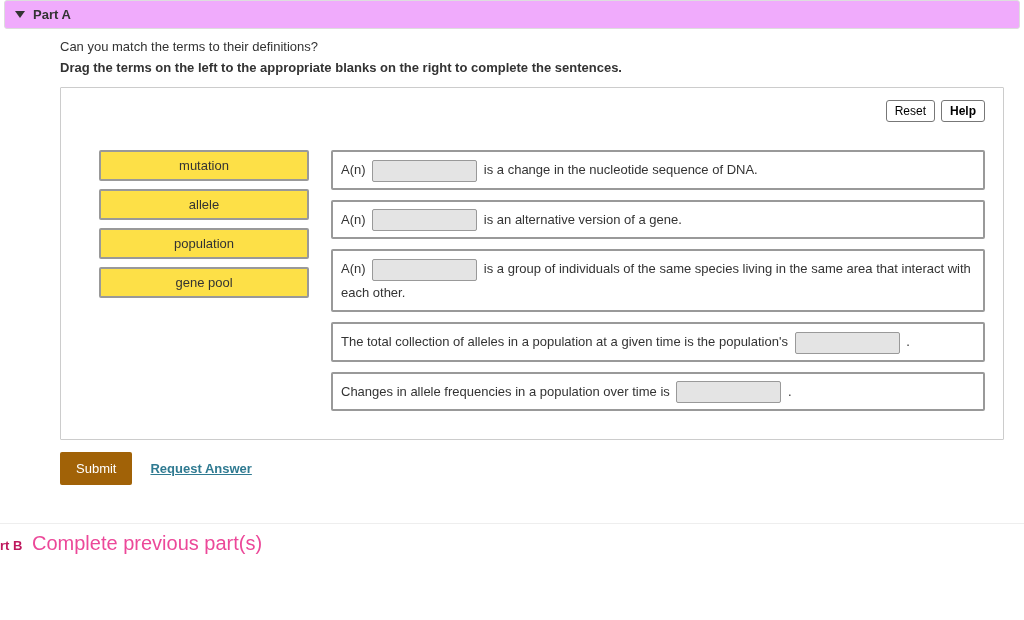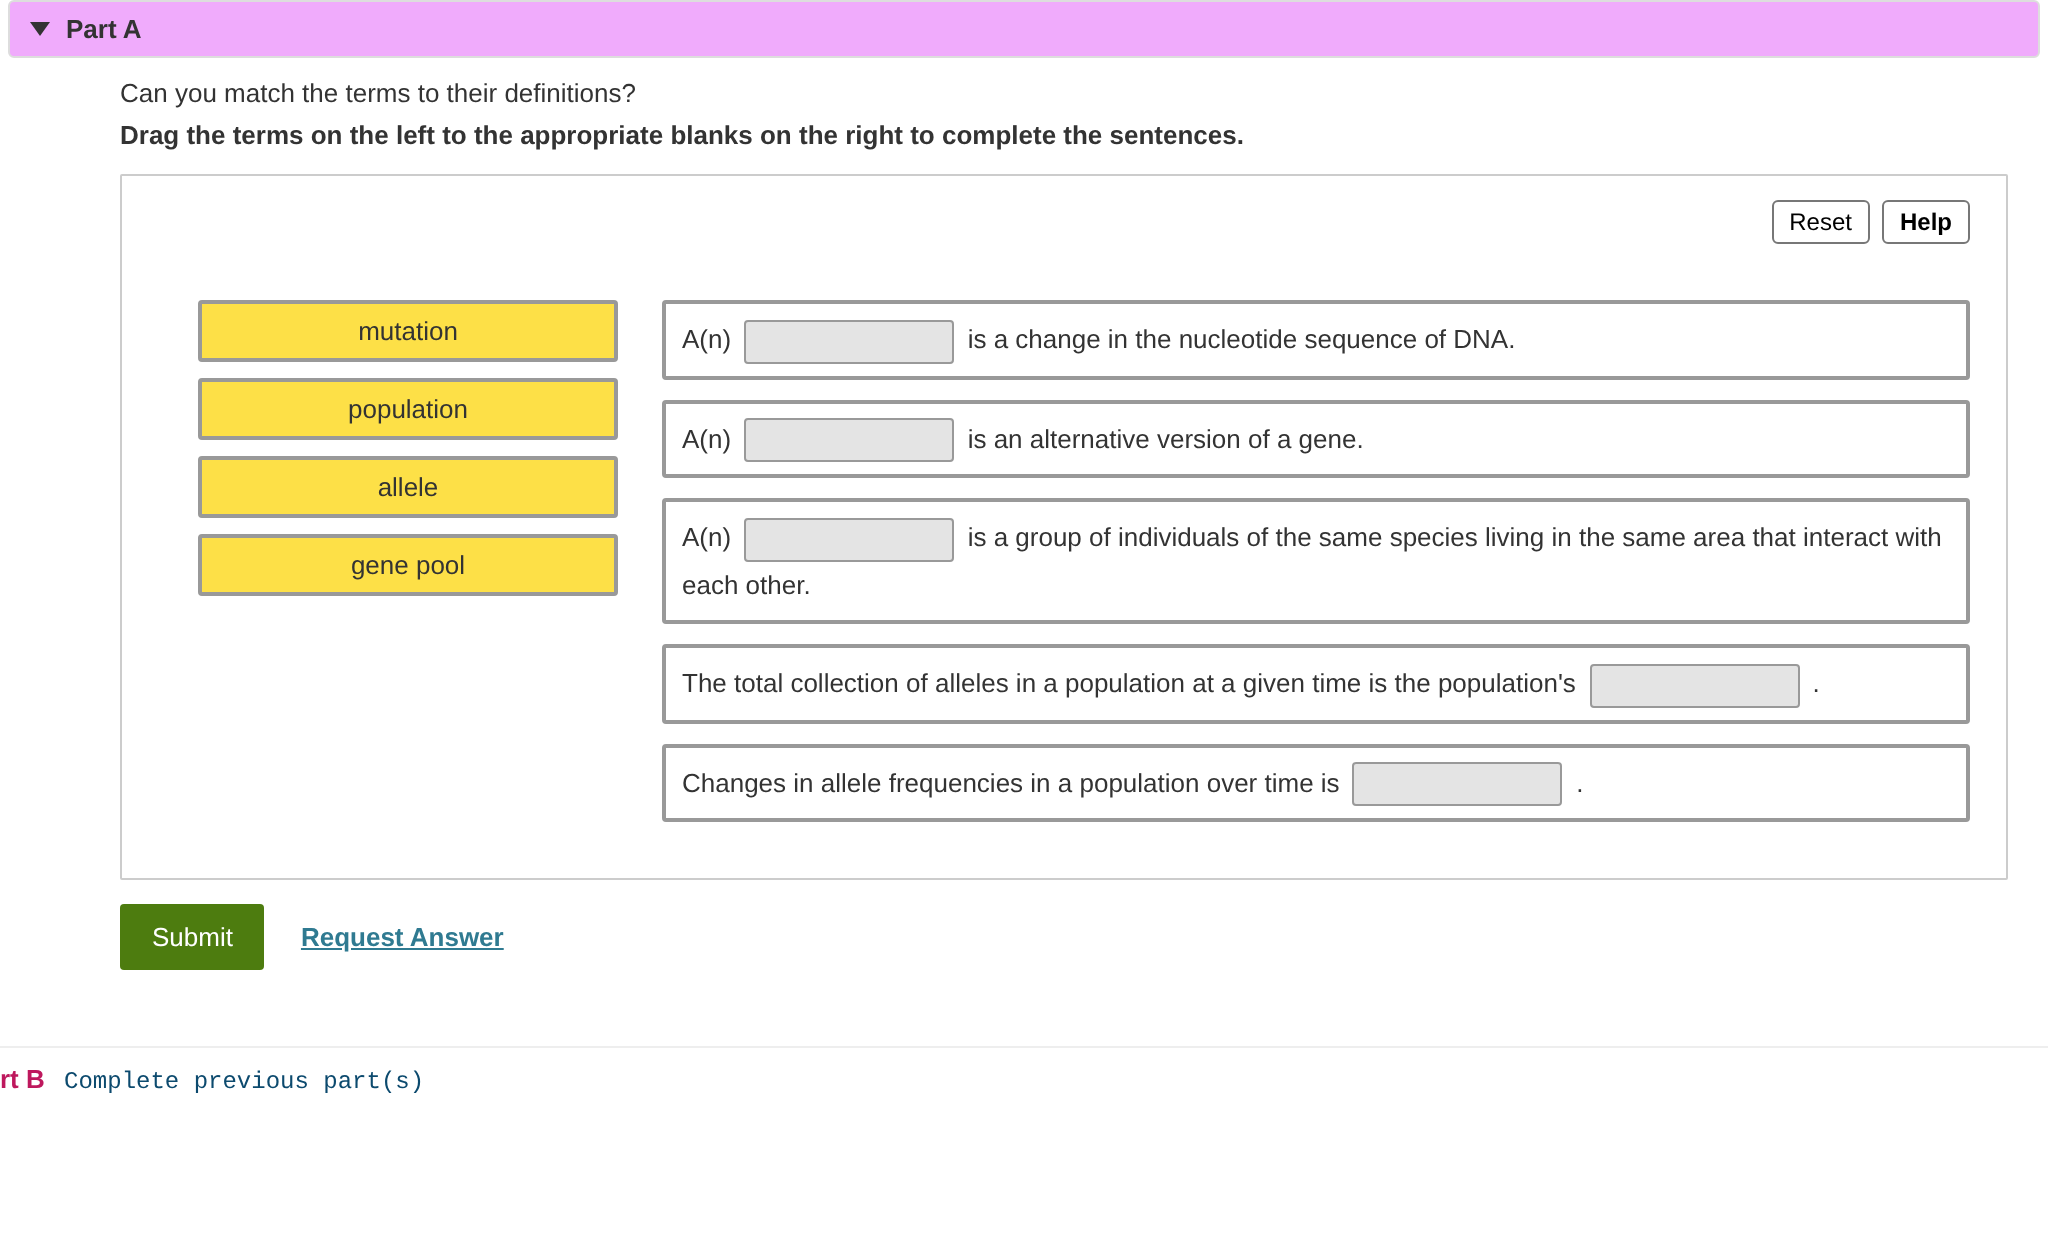--- a/index.html
+++ b/index.html
@@ -99,21 +99,21 @@
     border-radius: 2px;
   }
   .bottom-row {
     display: flex;
     align-items: center;
     gap: 18px;
     margin-top: 12px;
     padding-left: 0;
   }
   .submit-btn {
-    background: #4d7c0f;
+    background: #a16207;
     color: #fff;
     border: none;
     padding: 9px 16px;
     font-size: 13px;
     cursor: pointer;
     border-radius: 2px;
   }
   .request-link {
     color: #2f7a91;
     text-decoration: underline;
@@ -121,21 +121,21 @@
     font-size: 13px;
     cursor: pointer;
   }
   .part-b {
     margin-top: 28px;
     padding: 8px 0 12px 0;
     border-top: 1px solid #eee;
     color: #888;
   }
   .part-b .lbl { color:#be185d; font-weight:bold; font-size:13px; }
-  .part-b .msg { color:#0c4a6e; font-size:12px; margin-left:6px;font-family:Liberation Mono, monospace; }
+  .part-b .msg { color:#ec4899; font-size:20px; margin-left:6px; }
 </style>
 </head>
 <body>
 
 <div class="part-header">
   <span class="caret-down"></span>
   <span class="part-title">Part A</span>
 </div>
 
 <div class="content">
@@ -144,22 +144,22 @@
 
   <div class="activity-box">
     <div class="top-buttons">
       <button class="btn-small">Reset</button>
       <button class="btn-small help">Help</button>
     </div>
 
     <div class="drag-area">
       <div class="terms-col">
         <div class="term">mutation</div>
+        <div class="term">allele</div>
         <div class="term">population</div>
-        <div class="term">allele</div>
         <div class="term">gene pool</div>
       </div>
 
       <div class="targets-col">
         <div class="target">
           <span>A(n)</span>
           <span class="drop-slot"></span>
           <span>is a change in the nucleotide sequence of DNA.</span>
         </div>
         <div class="target">

